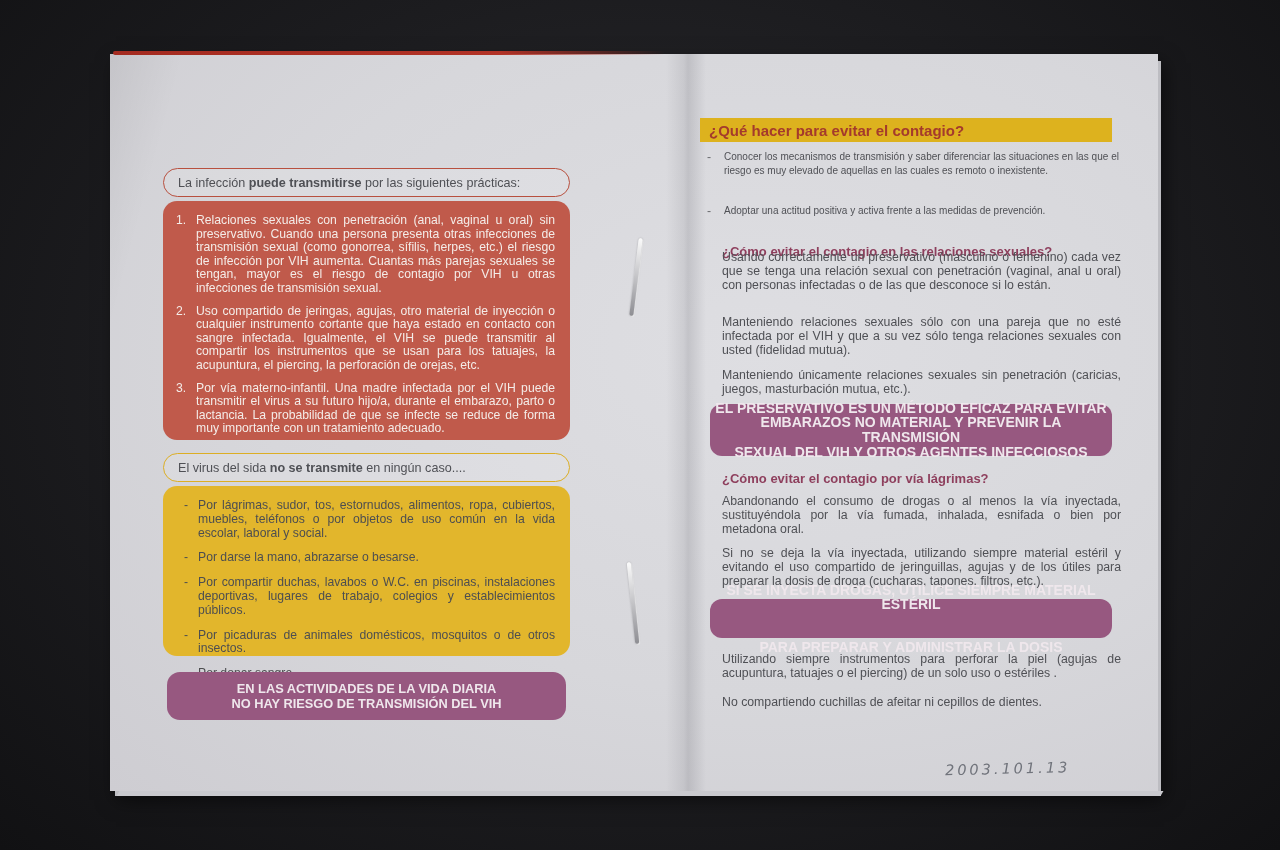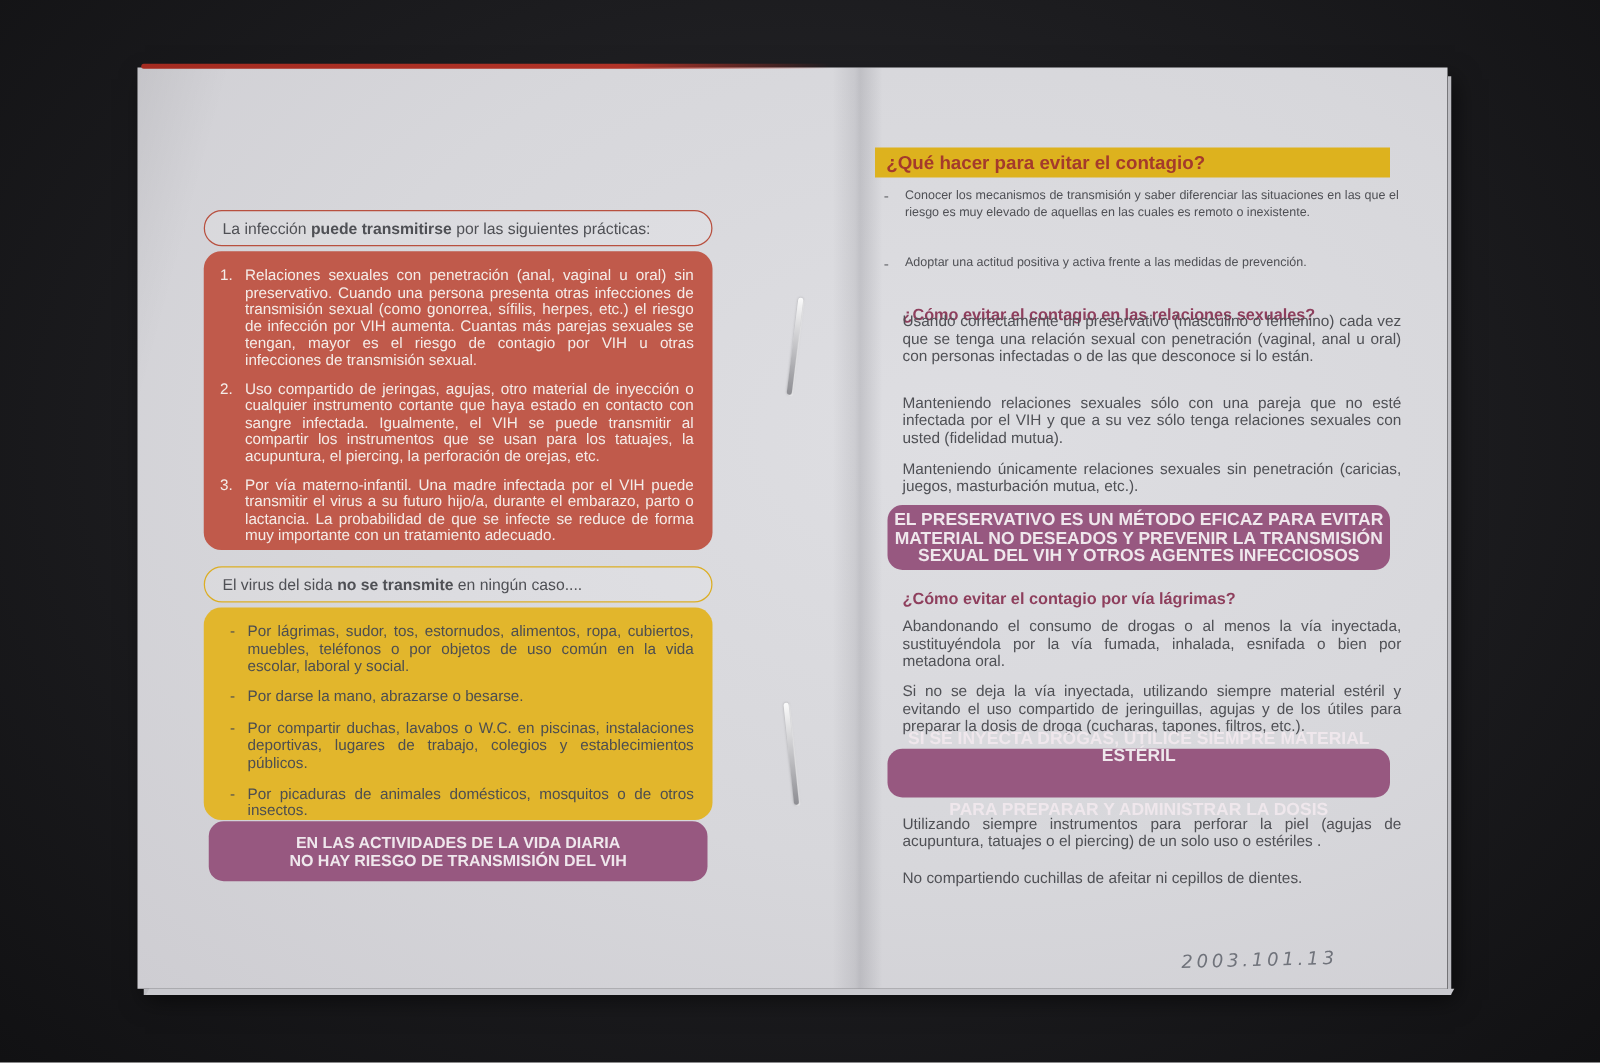--- a/index.html
+++ b/index.html
@@ -63,21 +63,21 @@
 
   .dash-item { display:flex; margin-bottom:11px; }
   .dash-item .mk { width:14px; margin-left:8px; flex:none; font-size:12.2px; line-height:13.8px; }
   .dash-item .tx { flex:1; font-size:12.2px; line-height:13.8px; text-align:justify; }
 
   .purple-banner {
     background:#975880; color:#efe7ec; border-radius:12px;
     display:flex; flex-direction:column; align-items:center; justify-content:center;
     font-weight:bold; text-align:center;
   }
-  .banner-left { position:absolute; left:57px; top:603px; width:399px; height:48px; font-size:12.8px; line-height:15.5px; }
+  .banner-left { position:absolute; left:57px; top:618px; width:399px; height:48px; font-size:12.8px; line-height:15.5px;border-radius:13px; }
 
   
   .title-bar {
     position:absolute; left:590px; top:64px; width:412px; height:24px;
     background:#ddb21e; display:flex; align-items:center; padding:0 9px;
     font-size:15px; font-weight:bold; color:#a43a2c;
   }
   .r-dash { position:absolute; left:597px; width:412px; display:flex; }
   .r-dash .mk { width:17px; flex:none; font-size:12.3px; line-height:14px; color:#6a6b6f; }
   .r-dash .tx { flex:1; font-size:10px; line-height:14px; color:#4f5055; text-align:justify; }
@@ -184,21 +184,21 @@
     </div>
 
     <div class="r-head" style="top:190px;">¿Cómo evitar el contagio en las relaciones sexuales?</div>
 
     <div class="r-para" style="top:196px;">Usando correctamente un preservativo (masculino o femenino) cada vez que se tenga una relación sexual con penetración (vaginal, anal u oral) con personas infectadas o de las que desconoce si lo están.</div>
     <div class="r-para" style="top:261px;">Manteniendo relaciones sexuales sólo con una pareja que no esté infectada por el VIH y que a su vez sólo tenga relaciones sexuales con usted (fidelidad mutua).</div>
     <div class="r-para" style="top:314px;">Manteniendo únicamente relaciones sexuales sin penetración (caricias, juegos, masturbación mutua, etc.).</div>
 
     <div class="purple-banner banner-r banner-r1">
       <span>EL PRESERVATIVO ES UN MÉTODO EFICAZ PARA EVITAR</span>
-      <span>MATERIAL NO DESEADOS Y PREVENIR LA TRANSMISIÓN</span>
+      <span>EMBARAZOS NO MATERIAL Y PREVENIR LA TRANSMISIÓN</span>
       <span>SEXUAL DEL VIH Y OTROS AGENTES INFECCIOSOS</span>
     </div>
 
     <div class="r-head" style="top:417px;">¿Cómo evitar el contagio por vía lágrimas?</div>
 
     <div class="r-para" style="top:440px;">Abandonando el consumo de drogas o al menos la vía inyectada, sustituyéndola por la vía fumada, inhalada, esnifada o bien por metadona oral.</div>
     <div class="r-para" style="top:492px;">Si no se deja la vía inyectada, utilizando siempre material estéril y evitando el uso compartido de jeringuillas, agujas y de los útiles para preparar la dosis de droga (cucharas, tapones, filtros, etc.).</div>
 
     <div class="purple-banner banner-r banner-r2">
       <span>SI SE INYECTA DROGAS, UTILICE SIEMPRE MATERIAL ESTÉRIL</span>

